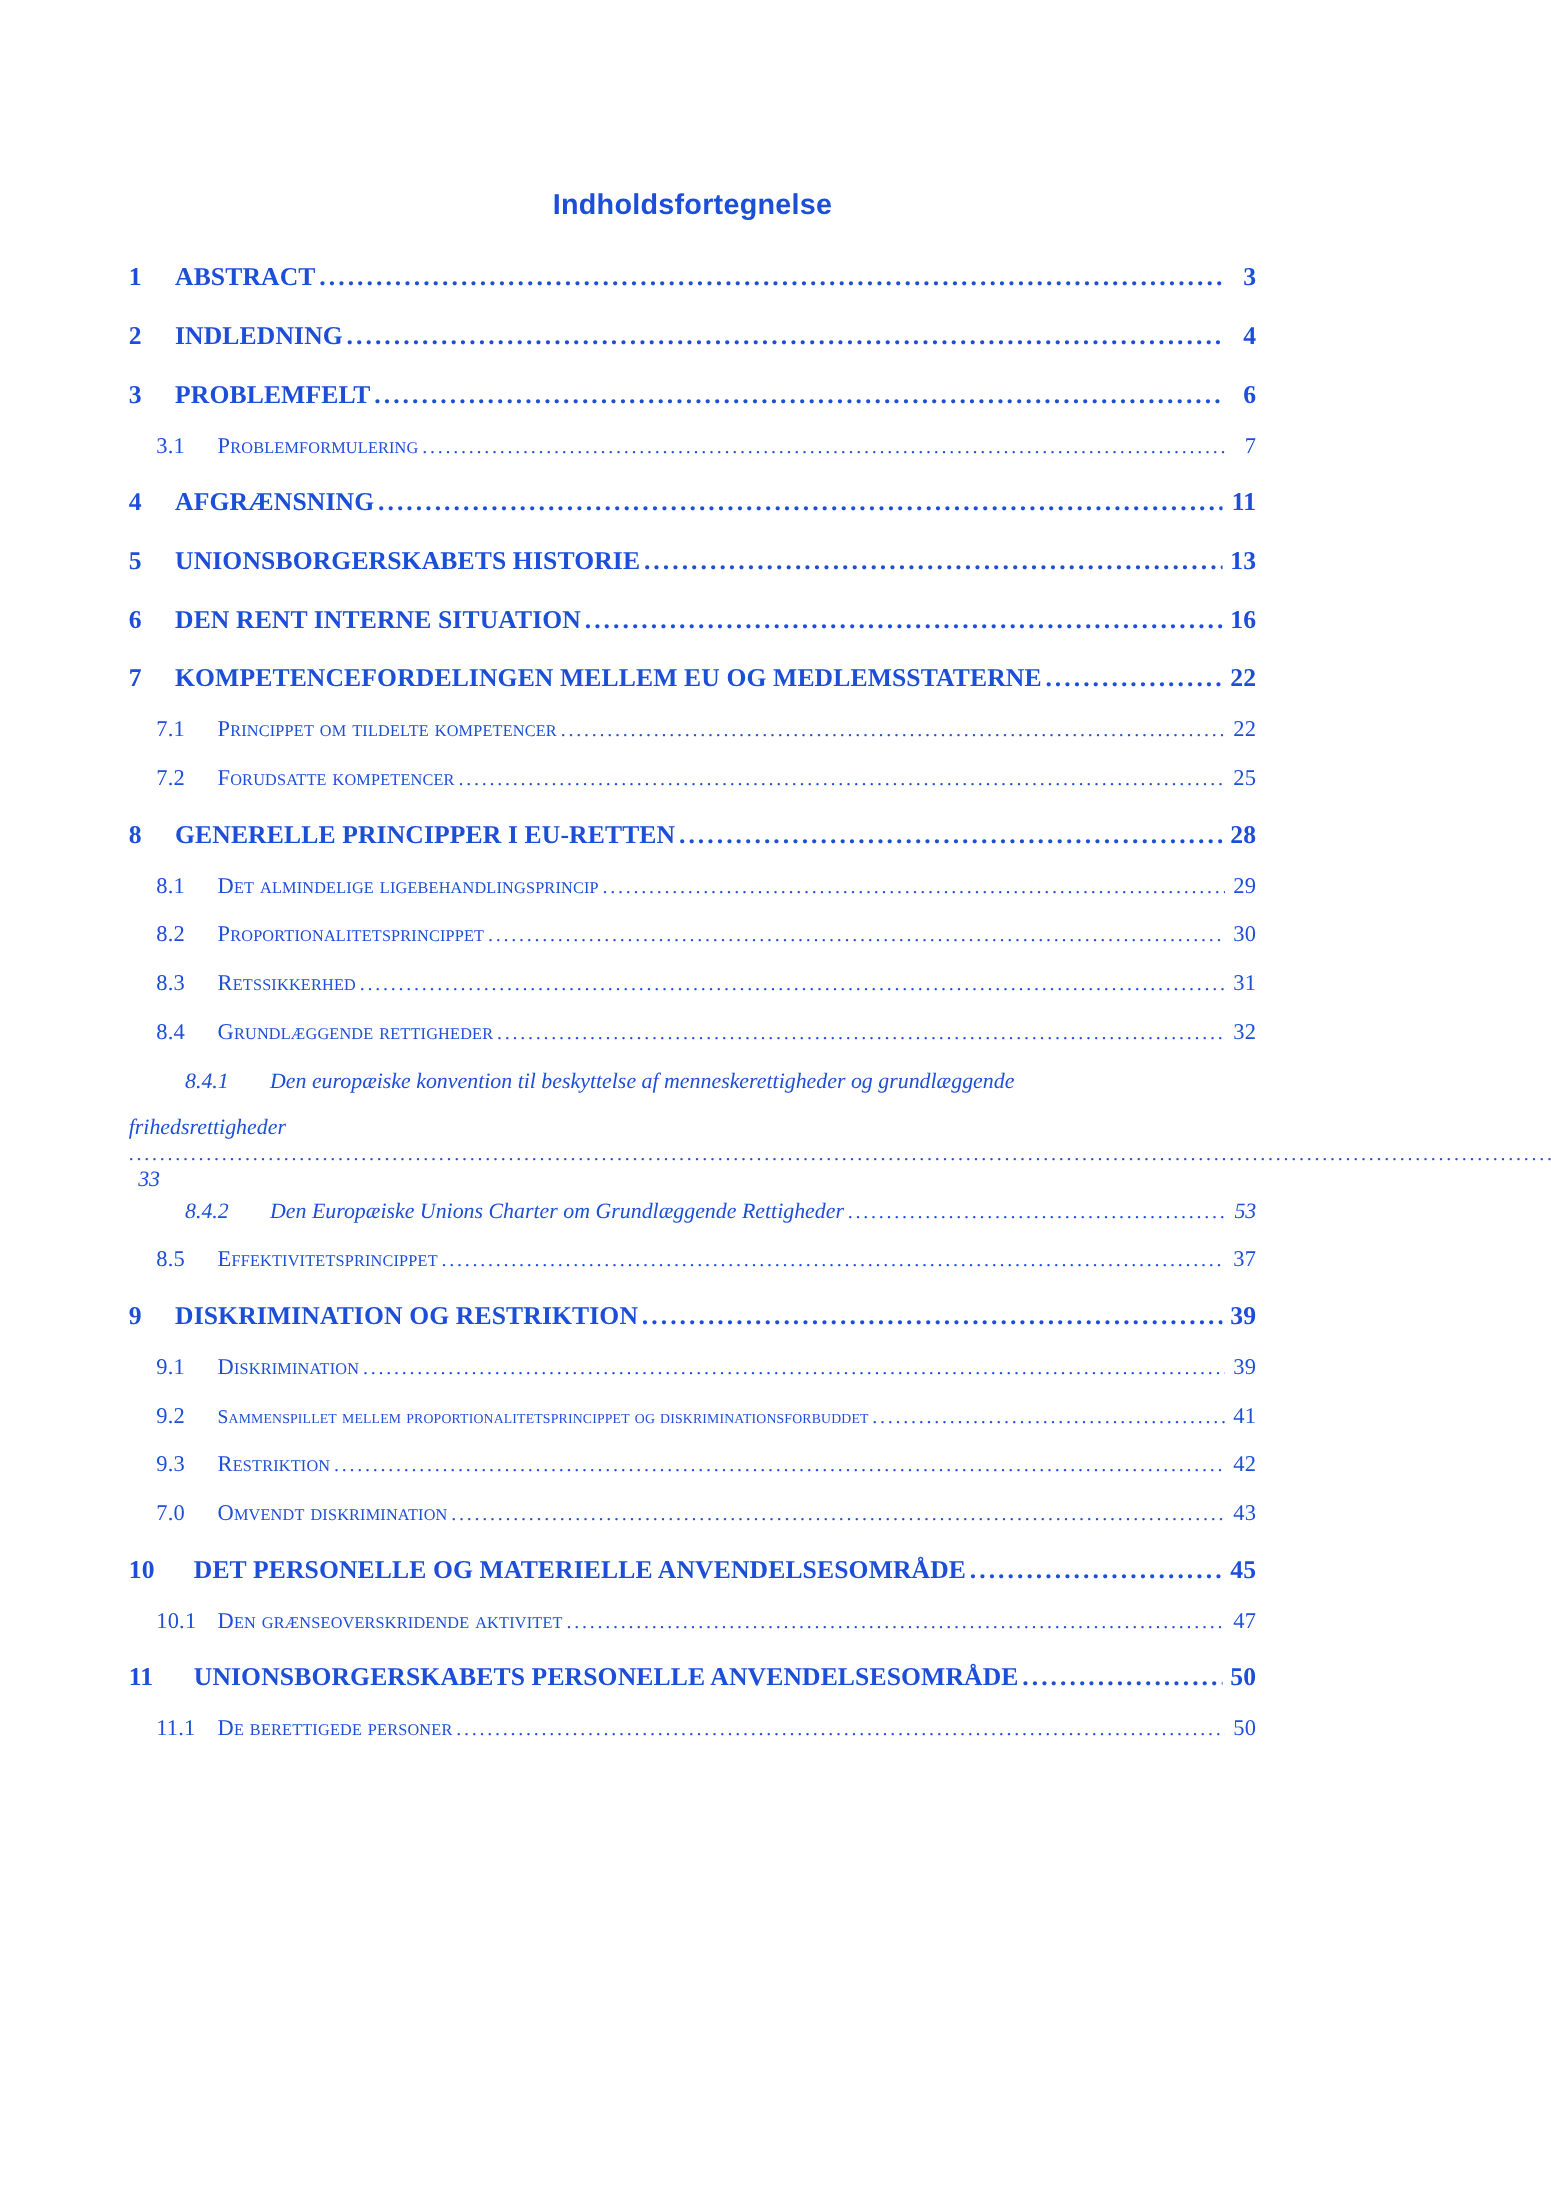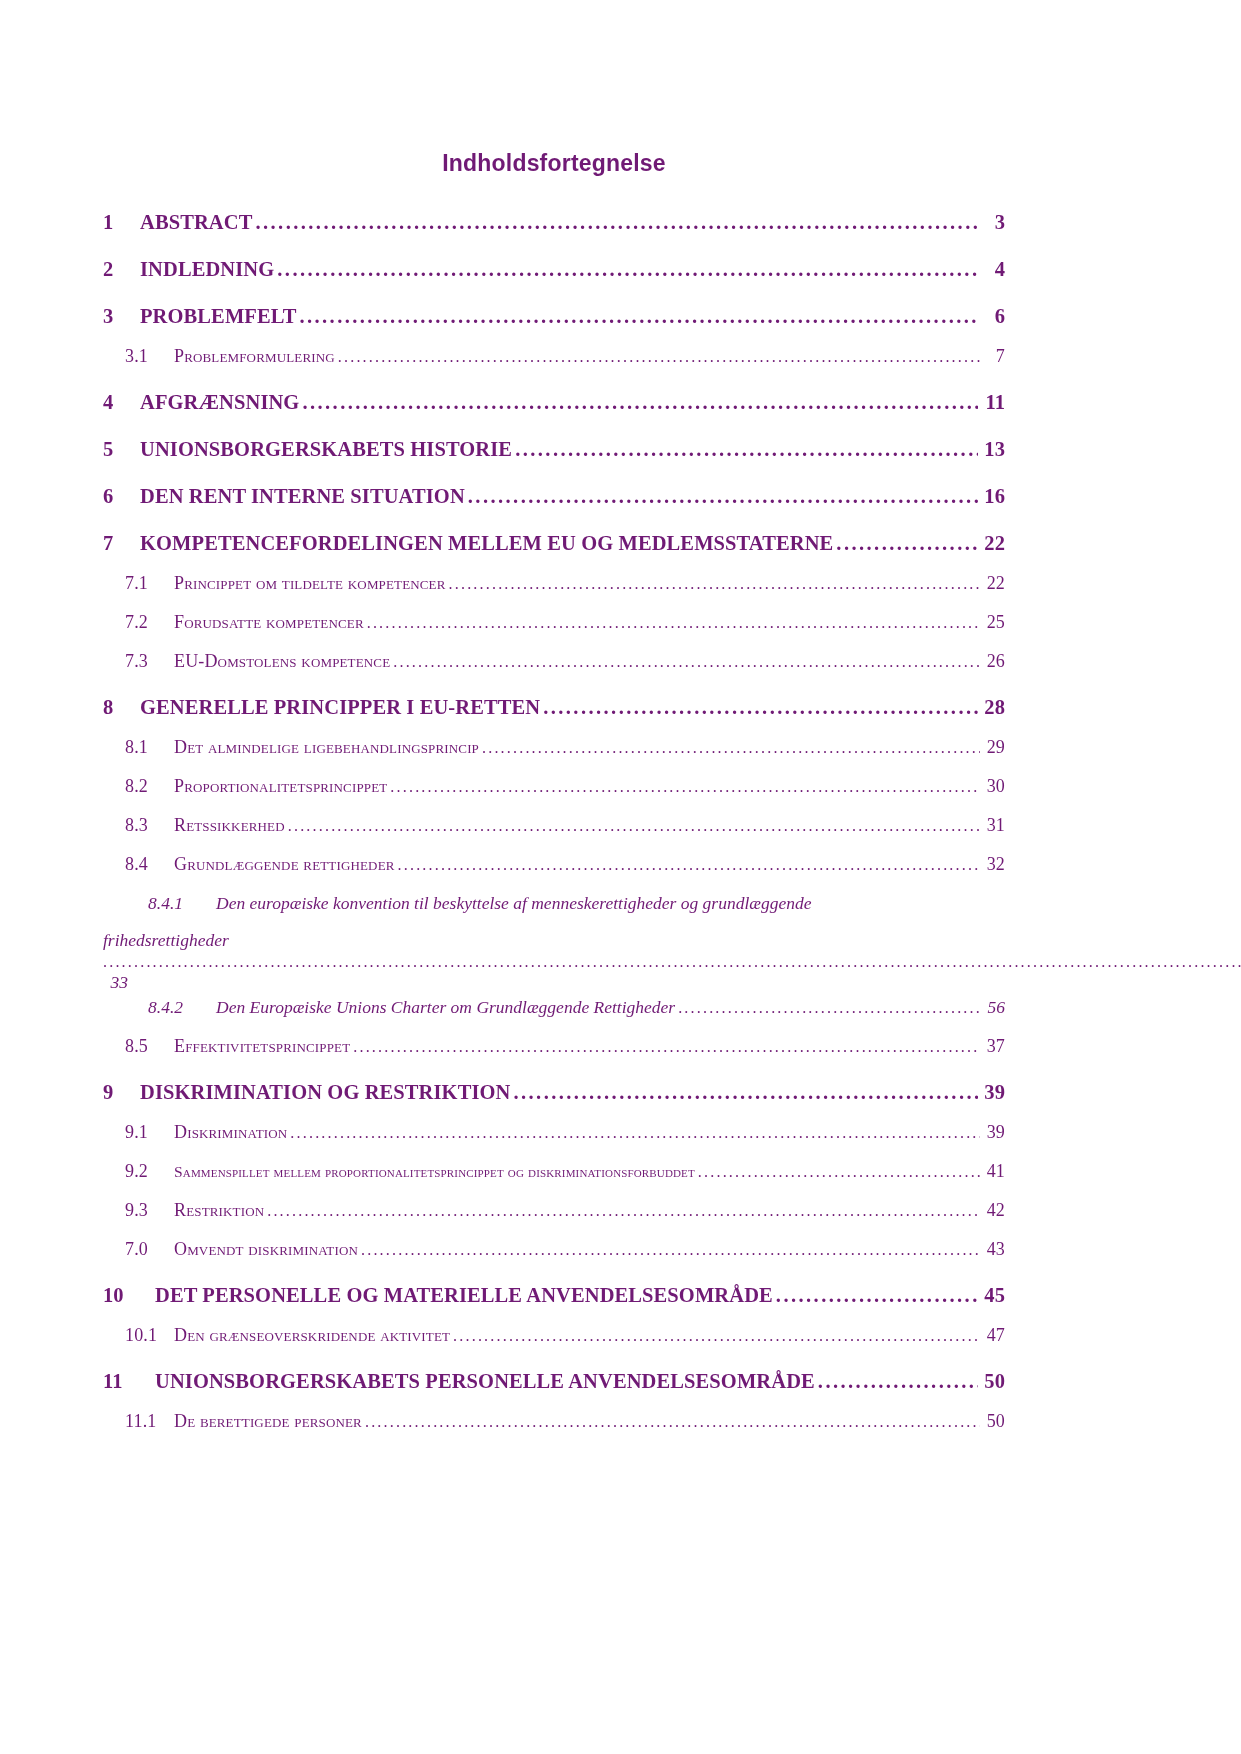--- a/index.html
+++ b/index.html
@@ -9,21 +9,21 @@
     background: #ffffff;
   }
   .page {
     position: relative;
     width: 1241px;
     height: 1754px;
     background: #ffffff;
     margin: 0 auto;
     overflow: hidden;
     font-family: "Liberation Serif", "DejaVu Serif", serif;
-    color: #701a75;
+    color: #1d4ed8;
   }
   .content {
     position: absolute;
     left: 103px;
     top: 150px;
     width: 902px;
   }
 
   
   .doc-title {
@@ -238,26 +238,20 @@
           <span class="title">Princippet om tildelte kompetencer</span>
           <span class="leader"></span>
           <span class="pg">22</span>
         </div>
         <div class="toc-entry lvl2">
           <span class="num">7.2</span>
           <span class="title">Forudsatte kompetencer</span>
           <span class="leader"></span>
           <span class="pg">25</span>
         </div>
-        <div class="toc-entry lvl2">
-          <span class="num">7.3</span>
-          <span class="title">EU-Domstolens kompetence</span>
-          <span class="leader"></span>
-          <span class="pg">26</span>
-        </div>
         <div class="toc-entry lvl1">
           <span class="num">8</span>
           <span class="title">GENERELLE PRINCIPPER I EU-RETTEN</span>
           <span class="leader"></span>
           <span class="pg">28</span>
         </div>
         <div class="toc-entry lvl2">
           <span class="num">8.1</span>
           <span class="title">Det almindelige ligebehandlingsprincip</span>
           <span class="leader"></span>
@@ -287,21 +281,21 @@
         </div>
         <div class="lvl3-wrap-second">
           <span class="title">frihedsrettigheder</span>
           <span class="leader"></span>
           <span class="pg">33</span>
         </div>
         <div class="toc-entry lvl3">
           <span class="num">8.4.2</span>
           <span class="title">Den Europæiske Unions Charter om Grundlæggende Rettigheder</span>
           <span class="leader"></span>
-          <span class="pg">56</span>
+          <span class="pg">53</span>
         </div>
         <div class="toc-entry lvl2">
           <span class="num">8.5</span>
           <span class="title">Effektivitetsprincippet</span>
           <span class="leader"></span>
           <span class="pg">37</span>
         </div>
         <div class="toc-entry lvl1">
           <span class="num">9</span>
           <span class="title">DISKRIMINATION OG RESTRIKTION</span>

